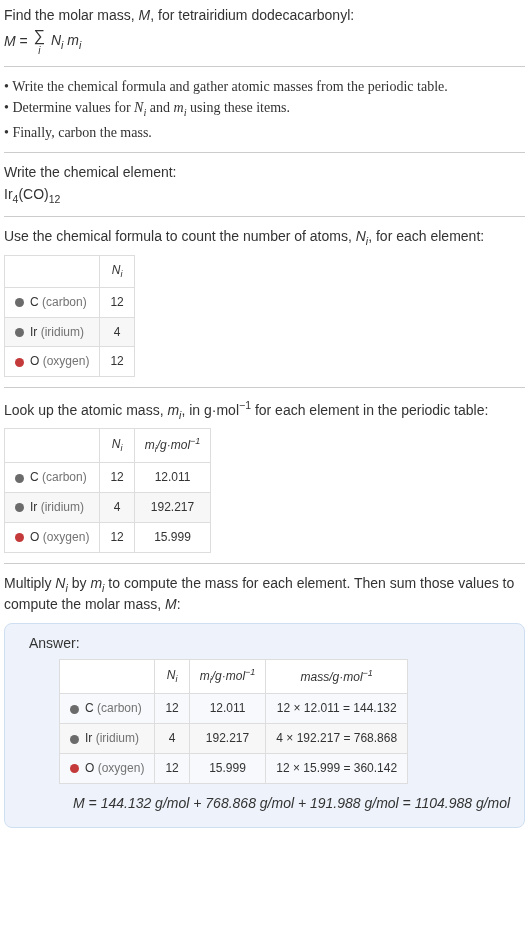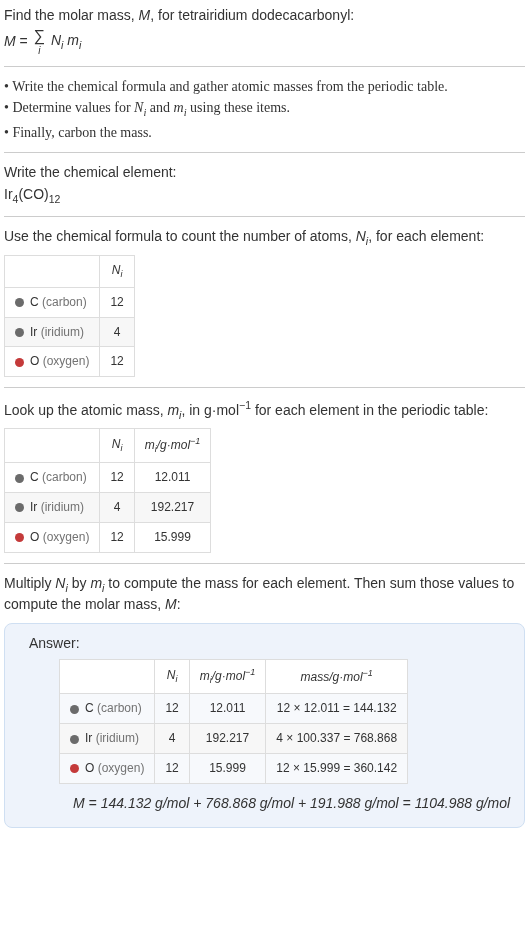--- a/index.html
+++ b/index.html
@@ -189,21 +189,21 @@
         <tr>
           <td class="left"><span class="dot" style="background:#6b6b6b"></span><span>C</span> <span class="gray">(carbon)</span></td>
           <td>12</td>
           <td>12.011</td>
           <td>12 × 12.011 = 144.132</td>
         </tr>
         <tr>
           <td class="left"><span class="dot" style="background:#6b6b6b"></span><span>Ir</span> <span class="gray">(iridium)</span></td>
           <td>4</td>
           <td>192.217</td>
-          <td>4 × 100.337 = 768.868</td>
+          <td>4 × 192.217 = 768.868</td>
         </tr>
         <tr>
           <td class="left"><span class="dot" style="background:#c43a3a"></span><span>O</span> <span class="gray">(oxygen)</span></td>
           <td>12</td>
           <td>15.999</td>
           <td>12 × 15.999 = 360.142</td>
         </tr>
       </tbody>
   </table>
   <div class="final-eq" style="margin-left:44px">

